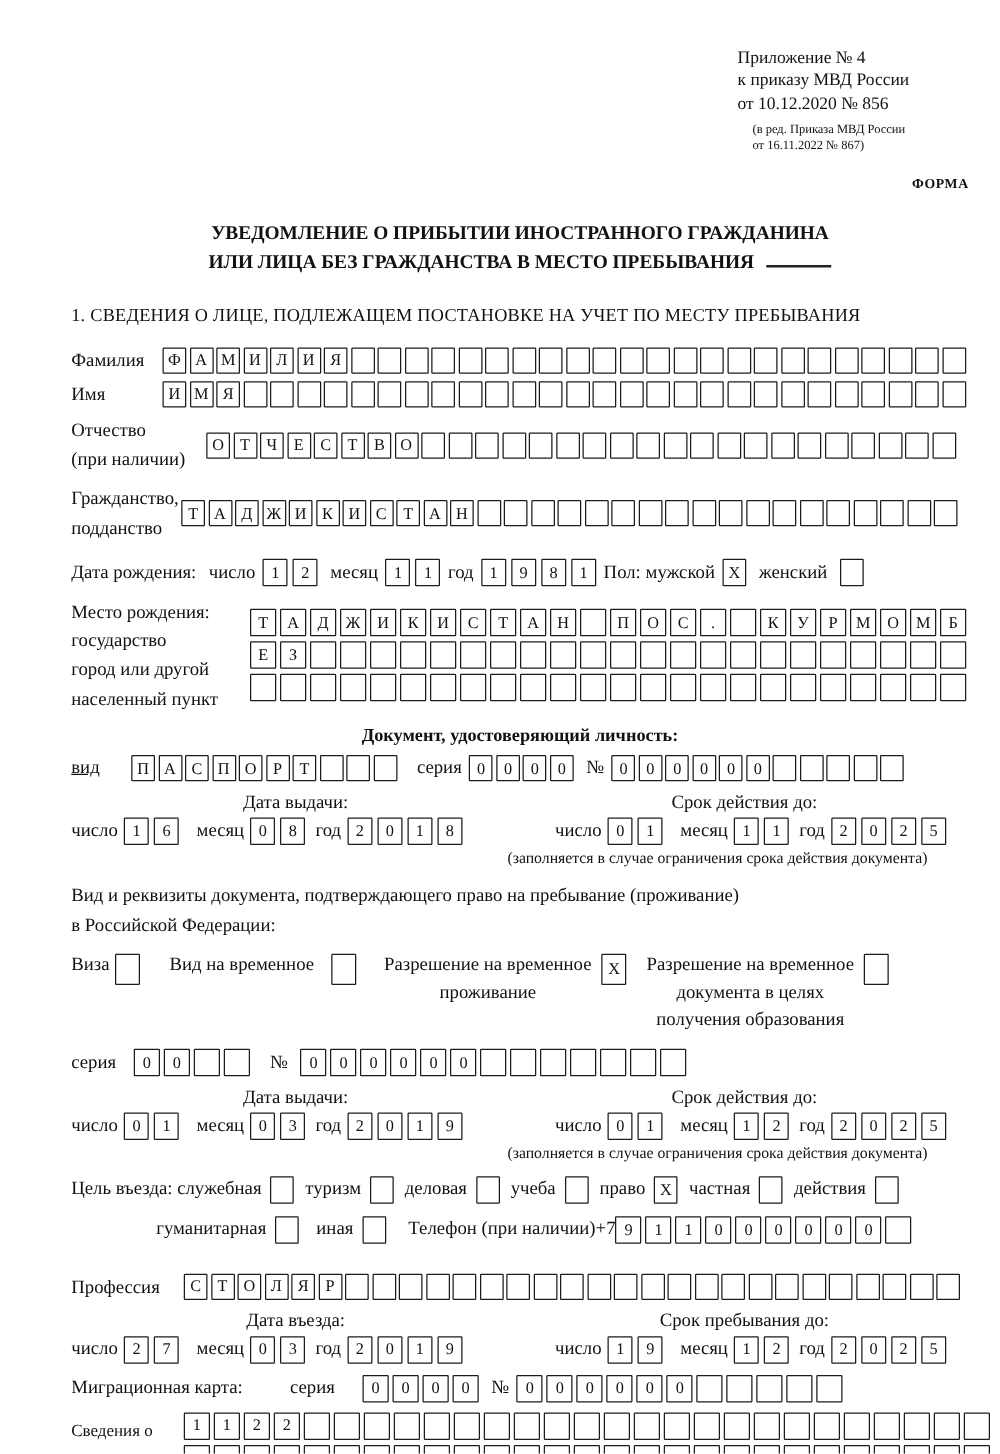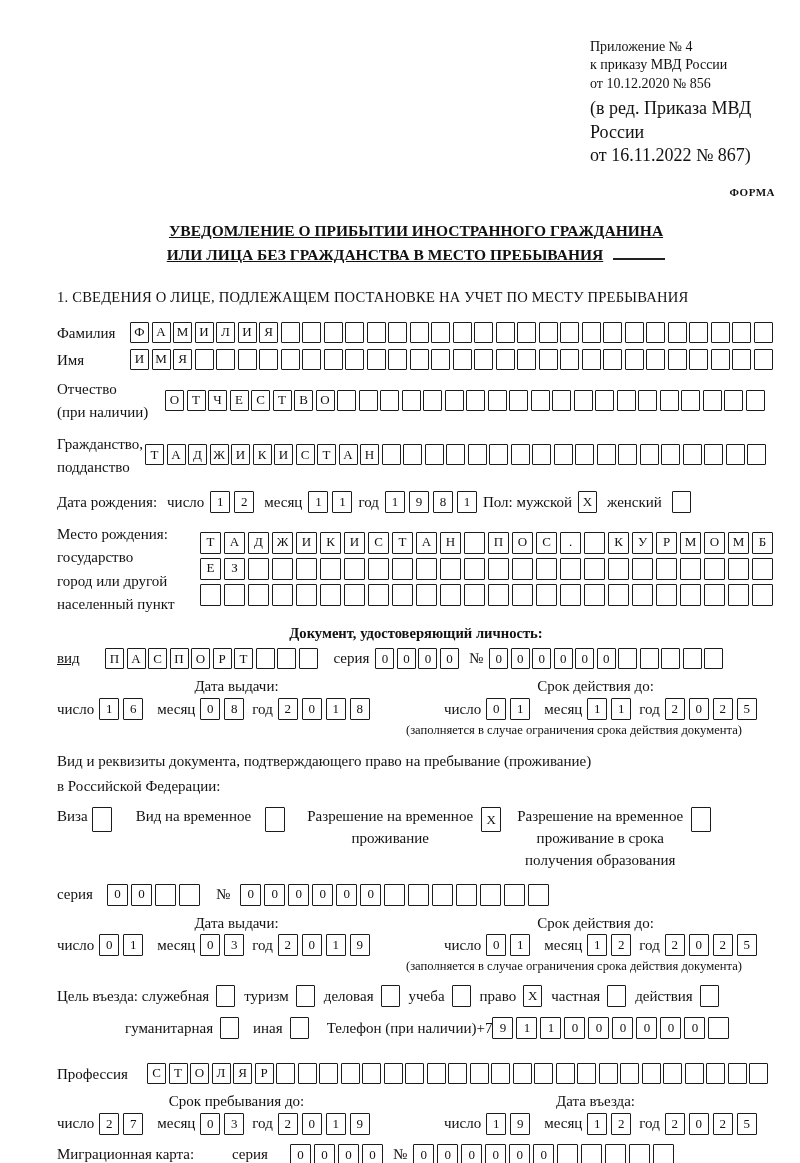--- a/index.html
+++ b/index.html
@@ -5,24 +5,24 @@
   * { margin:0; padding:0; box-sizing:border-box; }
   html,body { background:#ffffff; }
   body { font-family:"Liberation Serif","DejaVu Serif",serif; color:#111; }
   .page {
     position:relative; width:800px; height:1163px; margin:0 auto;
     background:#fff; padding:38px 25px 10px 57px; overflow:hidden;
     font-size:15px; line-height:1.25;
   }
   
   .hdr { width:185px; margin-left:auto; font-size:14px; line-height:1.32; }
-  .hdr .sub { font-size:18px; margin-top:4px; line-height:1.3; }
+  .hdr .sub { font-size:10px; margin-top:4px; line-height:1.3;margin-left:12px; }
   .forma { text-align:right; font-weight:bold; font-size:11px; margin-top:18px; letter-spacing:.5px; }
   
-  .title { text-align:center; font-weight:bold; font-size:15.5px; margin-top:20px; line-height:1.5;text-decoration:underline; }
+  .title { text-align:center; font-weight:bold; font-size:15.5px; margin-top:20px; line-height:1.5; }
   .t-underline { display:inline-block; width:52px; border-bottom:2px solid #222; margin-left:10px; }
   .section-h { font-weight:normal; font-size:14.6px; margin-top:22px; letter-spacing:.2px; }
   
   .frow { display:flex; align-items:center; margin-top:6px; }
   .flabel { flex:0 0 auto; padding-top:2px; }
   .w73 { width:73px; } .w108 { width:108px; } .w88 { width:88px; } .w90 { width:90px; } .w143 { width:143px; }
   .lbl2 { line-height:1.55; padding-top:2px; }
   
   .cells { display:inline-flex; gap:2.5px; flex-wrap:nowrap; }
   .cell {
@@ -455,21 +455,21 @@
         <span>Разрешение на временное</span><br>
         <span>проживание</span>
       </span>
       <span class="cells cbl">
           <span class="cell">X</span>
         </span>
     </div>
     <div class="permit" style="margin-left:16px;">
       <span class="ptxt">
         <span>Разрешение на временное</span><br>
-        <span>проживание в срока</span><br>
+        <span>документа в целях</span><br>
         <span>получения образования</span>
       </span>
       <span class="cells cbl">
           <span class="cell"></span>
         </span>
     </div>
   </div>
 
   <div class="inline" style="margin-top:12px;">
     <span style="width:50px;">серия</span>
@@ -646,22 +646,22 @@
         <span class="cell"></span>
         <span class="cell"></span>
         <span class="cell"></span>
         <span class="cell"></span>
         <span class="cell"></span>
         <span class="cell"></span>
       </div>
   </div>
 
   <div class="dates-head">
+    <div>Дата въезда:</div>
     <div>Срок пребывания до:</div>
-    <div>Дата въезда:</div>
   </div>
   <div class="dates-row">
     <div class="date-half">
       <span class="dl">число</span>
       <span class="cells dg">
           <span class="cell">2</span>
           <span class="cell">7</span>
         </span>
       <span class="dl sp">месяц</span>
       <span class="cells dg">

